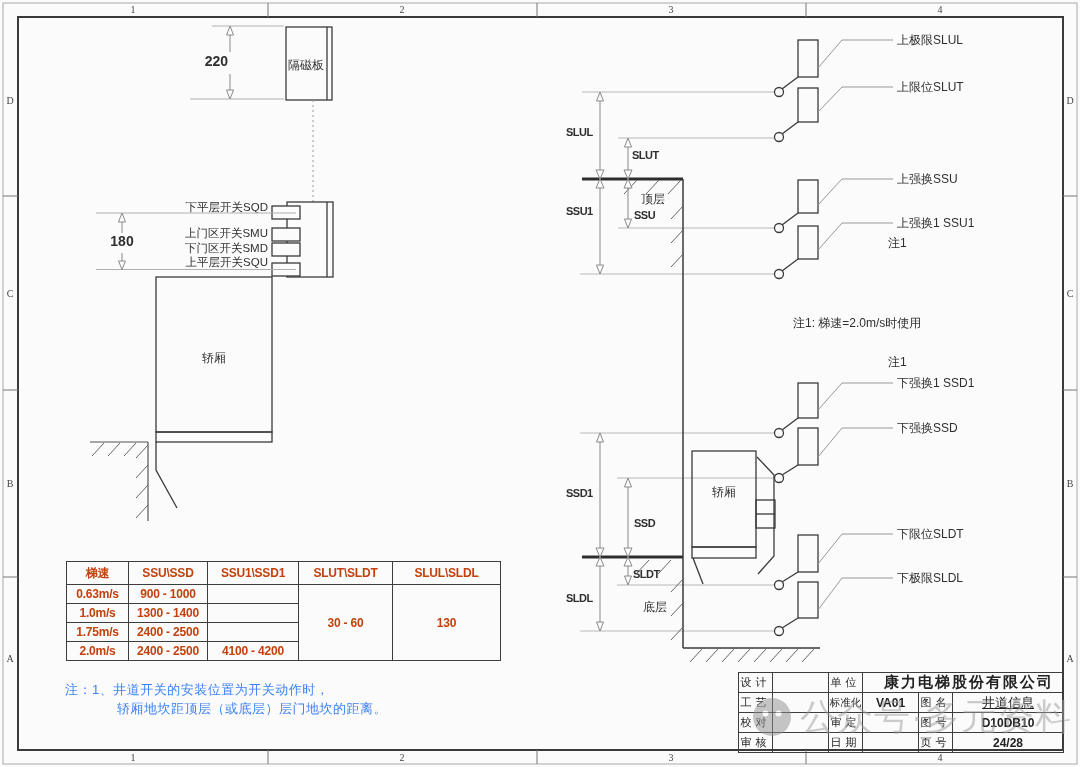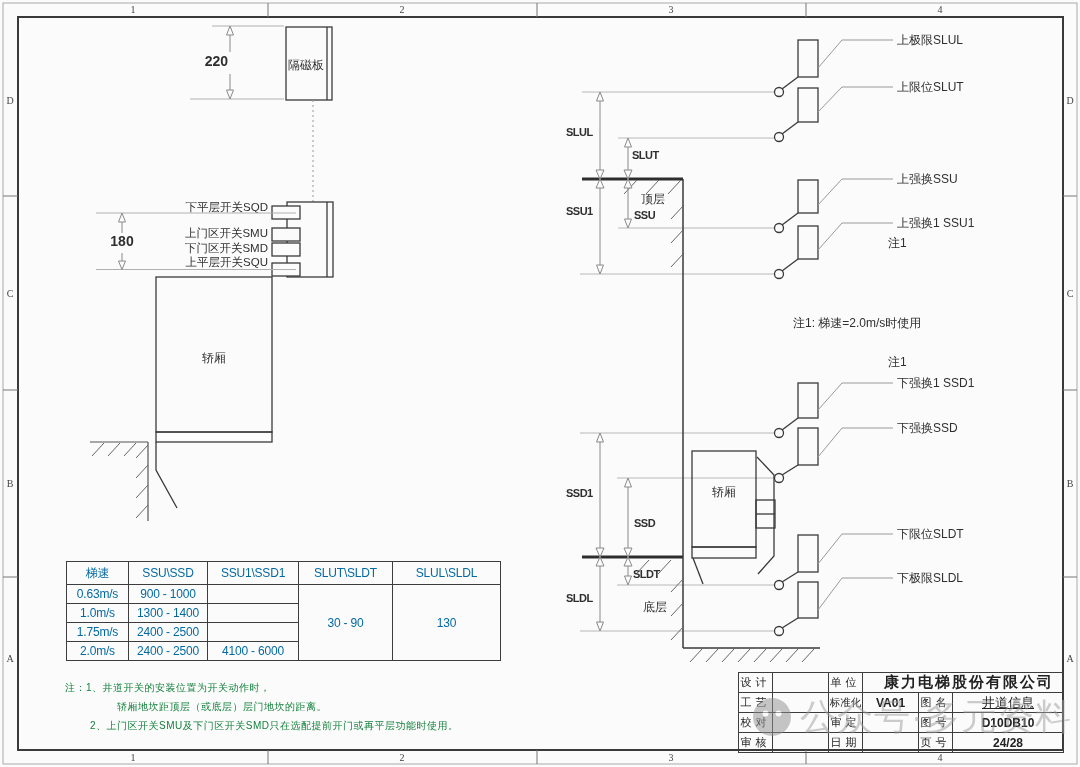--- a/index.html
+++ b/index.html
@@ -15,42 +15,42 @@
   .cjk-sm{font-size:11.5px;}
   .zone{font-size:10px;fill:#444;font-family:"Liberation Serif","DejaVu Serif",serif;}
 
   
   .spec-table{
     position:absolute;left:66px;top:561px;width:434px;height:94px;
     border-collapse:collapse;table-layout:fixed;
   }
   .spec-table td{
     border:1.5px solid #3d3d3d;text-align:center;vertical-align:middle;
-    font-size:12px;color:#0369a1;padding:0;overflow:hidden;white-space:nowrap;
-    font-weight:400;letter-spacing:-0.2px;
+    font-size:12px;color:#c2410c;padding:0;overflow:hidden;white-space:nowrap;
+    font-weight:700;letter-spacing:-0.2px;
   }
   .spec-table tr.hd td{height:22px;}
   .spec-table tr.bd td{height:18px;}
 
   
   .title-block{
     position:absolute;left:738px;top:672px;width:325px;height:78px;
     border-collapse:collapse;table-layout:fixed;background:transparent;
   }
   .title-block td{
     border:1.3px solid #3d3d3d;text-align:center;vertical-align:middle;
     font-size:11px;color:#222;padding:0;overflow:hidden;white-space:nowrap;height:19px;
   }
   .title-block td.lbl2{letter-spacing:4px;}
   .title-block td.lbl3{font-size:10.5px;letter-spacing:0;}
   .title-block td.company{font-size:15px;font-weight:600;letter-spacing:2px;padding-left:12px;}
   .title-block td.val{font-weight:600;font-size:12px;margin-top:16px;}
   .title-block td.val-n{font-size:13px;text-decoration:underline;}
 
-  .note-line{position:absolute;font-size:10px;color:#15803d;white-space:nowrap;letter-spacing:0.5px;}
+  .note-line{position:absolute;font-size:13px;color:#3b82f6;white-space:nowrap;letter-spacing:0.5px;}
 
   .watermark{
     position:absolute;left:752px;top:697px;display:flex;align-items:center;gap:8px;
     opacity:0.5;z-index:5;pointer-events:none;
   }
   .watermark .wm-text{
     font-size:36px;color:#9d9d9d;letter-spacing:1px;white-space:nowrap;line-height:1;
   }
 </style>
 </head>
@@ -338,44 +338,43 @@
     <td>梯速</td>
     <td>SSU\SSD</td>
     <td>SSU1\SSD1</td>
     <td>SLUT\SLDT</td>
     <td>SLUL\SLDL</td>
   </tr>
   <tr class="bd">
     <td>0.63m/s</td>
     <td>900 - 1000</td>
     <td></td>
-    <td rowspan="4">30 - 90</td>
+    <td rowspan="4">30 - 60</td>
     <td rowspan="4">130</td>
   </tr>
   <tr class="bd">
     <td>1.0m/s</td>
     <td>1300 - 1400</td>
     <td></td>
   </tr>
   <tr class="bd">
     <td>1.75m/s</td>
     <td>2400 - 2500</td>
     <td></td>
   </tr>
   <tr class="bd">
     <td>2.0m/s</td>
     <td>2400 - 2500</td>
-    <td>4100 - 6000</td>
+    <td>4100 - 4200</td>
   </tr>
 </tbody>
     </table>
 
 <div class="note-line" style="left:65px;top:681px;">注：1、井道开关的安装位置为开关动作时，</div>
 <div class="note-line" style="left:117px;top:700px;">轿厢地坎距顶层（或底层）层门地坎的距离。</div>
-<div class="note-line" style="left:90px;top:719px;">2、上门区开关SMU及下门区开关SMD只在选配提前开门或再平层功能时使用。</div>
 
 <table class="title-block">
   <colgroup>
     <col style="width:34px">
         <col style="width:56px">
         <col style="width:34px">
         <col style="width:56px">
         <col style="width:34px">
         <col style="width:111px">
   </colgroup>

